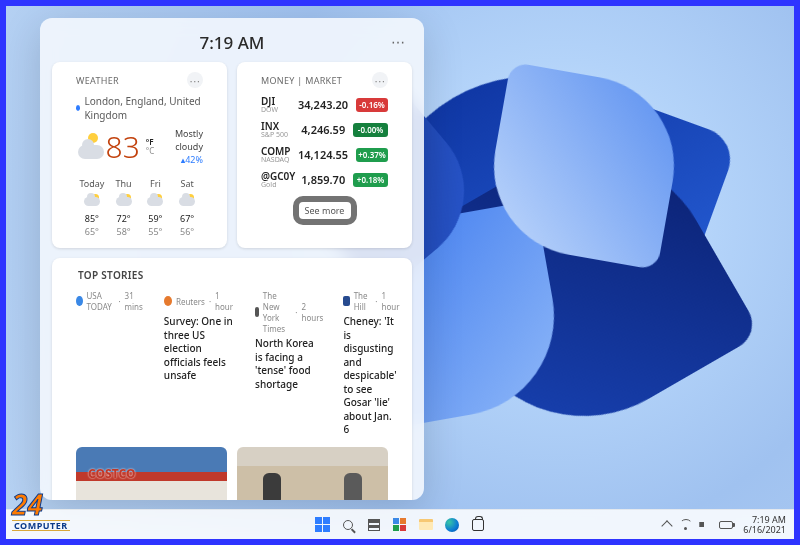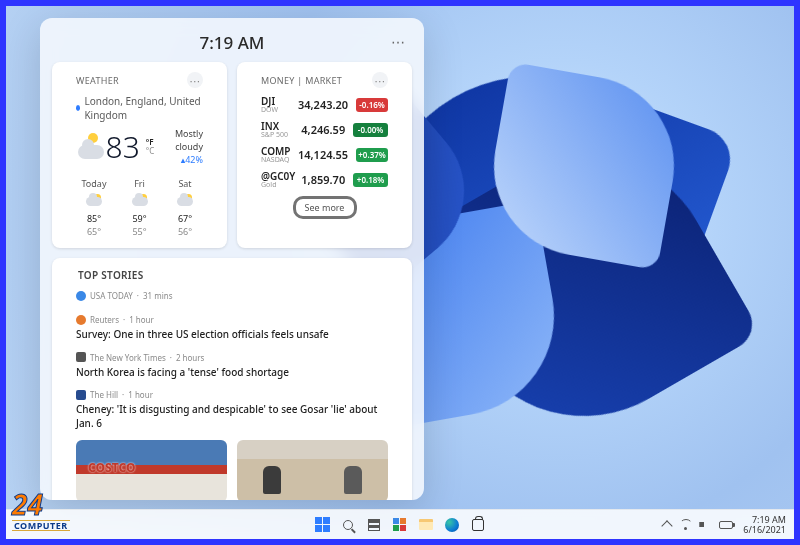--- a/index.html
+++ b/index.html
@@ -31,21 +31,21 @@
   .card-more { width: 16px; height: 16px; border-radius: 50%; background: #f1f3f6; color: #888; font-size: 11px; display: flex; align-items: center; justify-content: center; cursor: pointer; }
 
   
   .w-loc { font-size: 10px; color: #5a5a5a; margin: 6px 0 4px; display: flex; align-items: center; gap: 4px; }
   .w-loc::before { content: ''; width: 6px; height: 6px; background: #2e7dff; border-radius: 50%; display: inline-block; }
   .w-main { display: flex; align-items: center; gap: 6px; }
   .w-icon-lg { width: 32px; height: 28px; position: relative; }
   .cloud { position: absolute; width: 26px; height: 14px; background: #d9dde4; border-radius: 10px; bottom: 2px; left: 2px; }
   .cloud::before { content: ''; position: absolute; width: 12px; height: 12px; background: #d9dde4; border-radius: 50%; top: -6px; left: 4px; }
   .sun-sm { position: absolute; width: 10px; height: 10px; background: #ffcf3e; border-radius: 50%; top: 0; right: 2px; }
-  .w-temp { font-size: 30px; font-weight: 300; color: #0f172a; }
+  .w-temp { font-size: 30px; font-weight: 300; color: #c2410c; }
   .w-units { font-size: 8px; color: #888; line-height: 1.1; }
   .w-units b { color: #222; font-weight: 600; }
   .w-cond { margin-left: auto; text-align: right; font-size: 9px; color: #444; }
   .w-cond .hum { color: #2e7dff; }
   .forecast { display: flex; justify-content: space-between; margin-top: 10px; }
   .fc { text-align: center; font-size: 9px; color: #555; width: 36px; }
   .fc .ic { width: 18px; height: 14px; margin: 4px auto; position: relative; }
   .fc .ic .cloud { width: 16px; height: 9px; left: 1px; }
   .fc .ic .cloud::before { width: 8px; height: 8px; top: -4px; left: 3px; }
   .fc .ic .sun-sm { width: 7px; height: 7px; }
@@ -56,26 +56,26 @@
   
   .mkt-row { display: flex; align-items: center; margin: 8px 0; font-size: 10px; }
   .mkt-tick { width: 44px; }
   .mkt-tick .sym { color: #222; font-weight: 600; line-height: 1; }
   .mkt-tick .nm { color: #999; font-size: 7px; line-height: 1; }
   .mkt-val { flex: 1; text-align: center; font-weight: 600; color: #222; font-size: 11px; }
   .mkt-chg { width: 38px; height: 14px; border-radius: 3px; color: #fff; font-size: 8px; font-weight: 600; display: flex; align-items: center; justify-content: center; margin-left: 8px; }
   .neg { background: #d83a3a; }
   .neu { background: #15803d; }
   .pos { background: #1f9d4d; }
-  .see-pill { display: block; width: 64px; margin: 8px auto 0; text-align: center; font-size: 9px; color: #555; border: 3px solid #737373; border-radius: 10px; padding: 2px 0; cursor: pointer; }
+  .see-pill { display: block; width: 64px; margin: 8px auto 0; text-align: center; font-size: 9px; color: #555; border: 6px solid #737373; border-radius: 10px; padding: 2px 0; cursor: pointer; }
 
   
   .stories { margin-top: 10px; }
   .stories-title { font-size: 10px; color: #444; font-weight: 600; margin: 0 0 8px 2px; letter-spacing: 0.3px; }
-  .story-grid { display: grid; grid-template-columns: 1fr; gap: 10px 20px; }
+  .story-grid { display: grid; grid-template-columns: 1fr 1fr 1fr 1fr; gap: 10px 20px; }
   .story { font-size: 9px; cursor: pointer; }
   .src { color: #8a8a8a; font-size: 8px; display: flex; align-items: center; gap: 4px; margin-bottom: 3px; }
   .src-dot { width: 10px; height: 10px; border-radius: 50%; background: #3a88e6; display: inline-block; }
   .src-dot.r { background: #e67a2e; }
   .src-dot.n { background: #555; border-radius: 2px; }
   .src-dot.h { background: #274b8f; border-radius: 2px; }
   .headline { color: #222; font-size: 10px; line-height: 1.35; font-weight: 500; }
 
   .thumbs { display: flex; gap: 10px; margin-top: 10px; }
   .thumb { flex: 1; height: 62px; border-radius: 6px; background-size: cover; background-position: center; }
@@ -162,20 +162,29 @@
             <div class="fc">
                 <div>Today</div>
                 <div class="ic">
                   <div class="sun-sm"></div>
                   <div class="cloud"></div>
                 </div>
                 <div class="hi">85°</div>
                 <div class="lo">65°</div>
               </div>
             <div class="fc">
+                <div>Thu</div>
+                <div class="ic">
+                  <div class="sun-sm"></div>
+                  <div class="cloud"></div>
+                </div>
+                <div class="hi">72°</div>
+                <div class="lo">58°</div>
+              </div>
+            <div class="fc">
                 <div>Fri</div>
                 <div class="ic">
                   <div class="sun-sm"></div>
                   <div class="cloud"></div>
                 </div>
                 <div class="hi">59°</div>
                 <div class="lo">55°</div>
               </div>
             <div class="fc">
                 <div>Sat</div>

